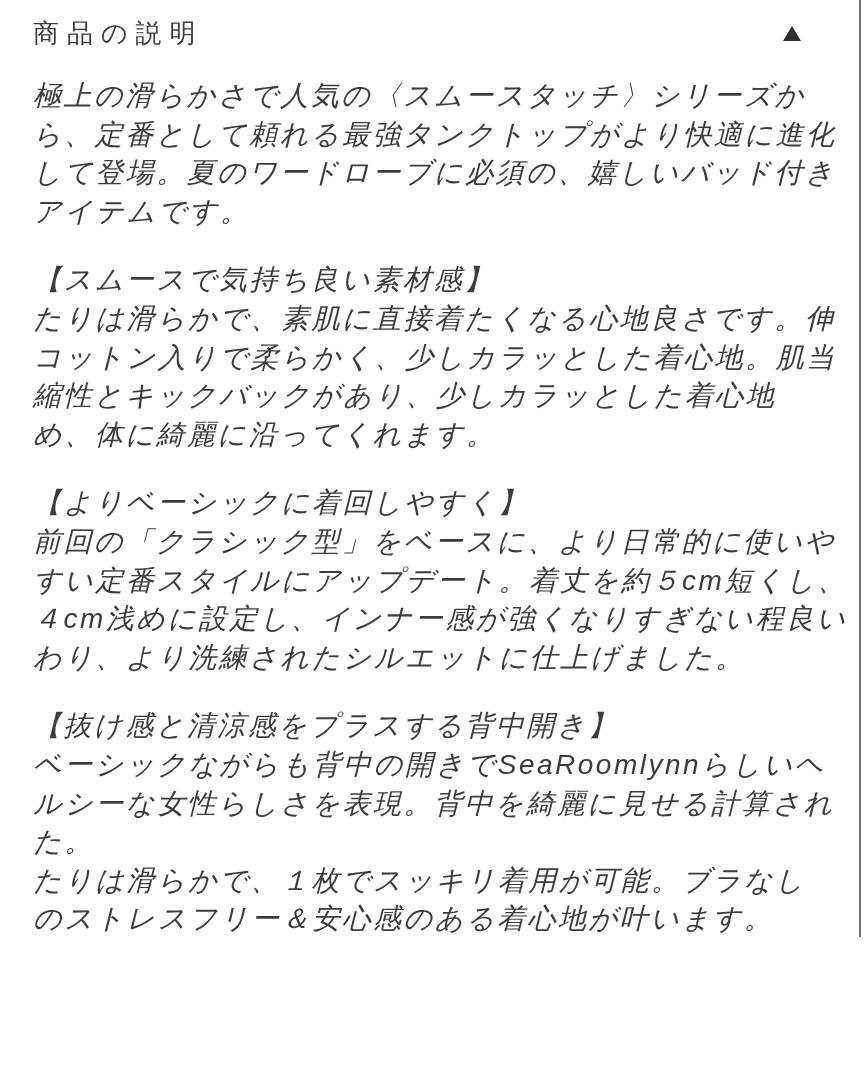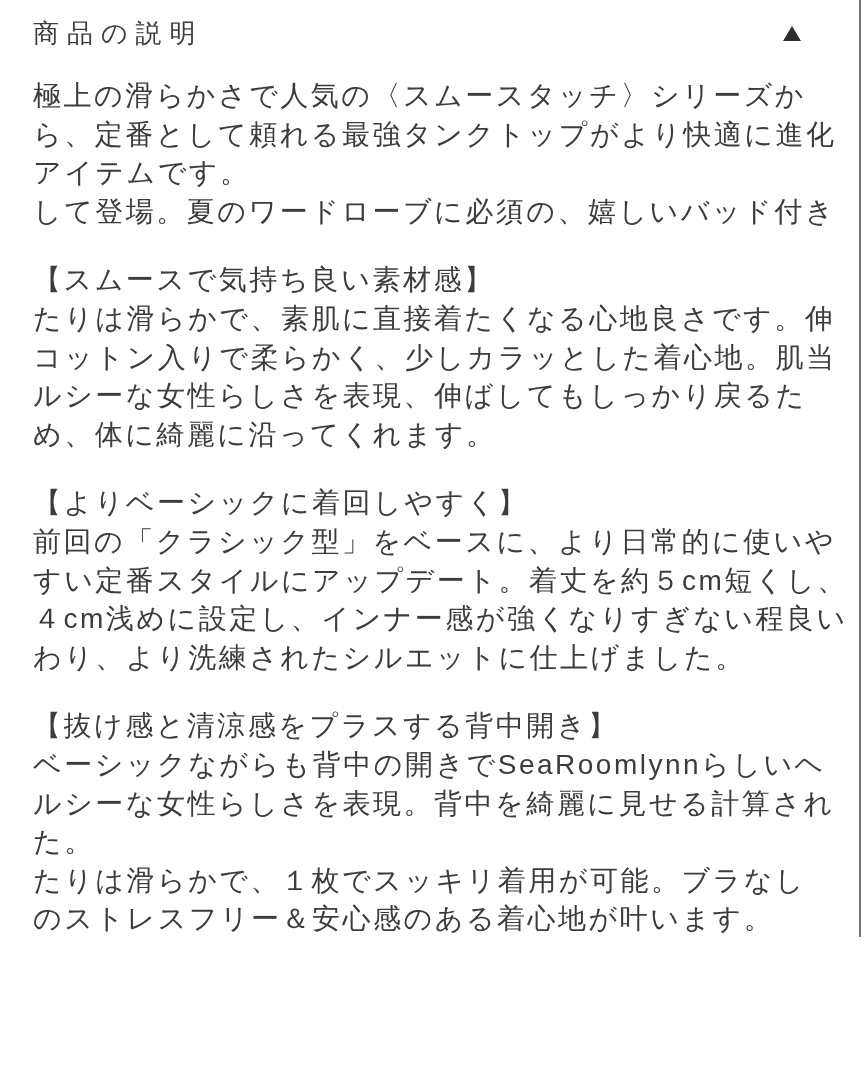--- a/index.html
+++ b/index.html
@@ -50,20 +50,21 @@
   .tri-up {
     display: inline-block;
     width: 0;
     height: 0;
     border-left: 9px solid transparent;
     border-right: 9px solid transparent;
     border-bottom: 15px solid #2e2e2e;
   }
   .content {
     padding: 27px 18px 0 33px;
+    font-style: italic;
   }
   .section {
     margin: 0 0 30px 0;
   }
   .section:last-child {
     margin-bottom: 0;
   }
   .line {
     font-size: 28px;
     line-height: 38.6px;
@@ -82,29 +83,29 @@
     <button class="toggle-btn">
       <span class="tri-up"></span>
     </button>
   </div>
 
   <div class="content">
 
     <div class="section">
       <div class="line">極上の滑らかさで人気の〈スムースタッチ〉シリーズか</div>
       <div class="line">ら、定番として頼れる最強タンクトップがより快適に進化</div>
+      <div class="line">して登場。夏のワードローブに必須の、嬉しいバッド付き</div>
       <div class="line">アイテムです。</div>
-      <div class="line">して登場。夏のワードローブに必須の、嬉しいバッド付き</div>
     </div>
 
     <div class="section">
       <div class="line">【スムースで気持ち良い素材感】</div>
       <div class="line">たりは滑らかで、素肌に直接着たくなる心地良さです。伸</div>
       <div class="line">コットン入りで柔らかく、少しカラッとした着心地。肌当</div>
-      <div class="line">ルシーな女性らしさを表現、伸ばしてもしっかり戻るた</div>
+      <div class="line">縮性とキックバックがあり、少しカラッとした着心地</div>
       <div class="line">め、体に綺麗に沿ってくれます。</div>
     </div>
 
     <div class="section">
       <div class="line">【よりベーシックに着回しやすく】</div>
       <div class="line">前回の「クラシック型」をベースに、より日常的に使いや</div>
       <div class="line">すい定番スタイルにアップデート。着丈を約５cm短くし、</div>
       <div class="line">４cm浅めに設定し、インナー感が強くなりすぎない程良い</div>
       <div class="line">わり、より洗練されたシルエットに仕上げました。</div>
     </div>

